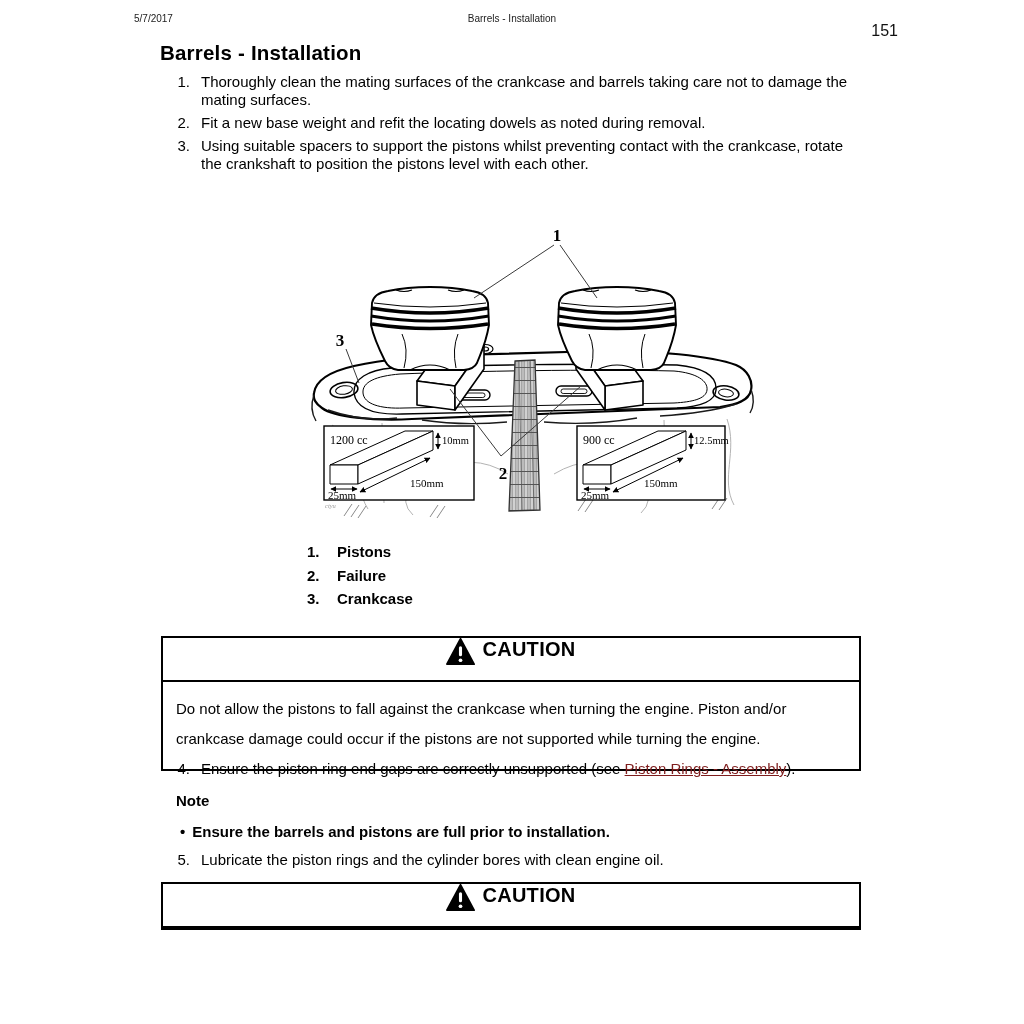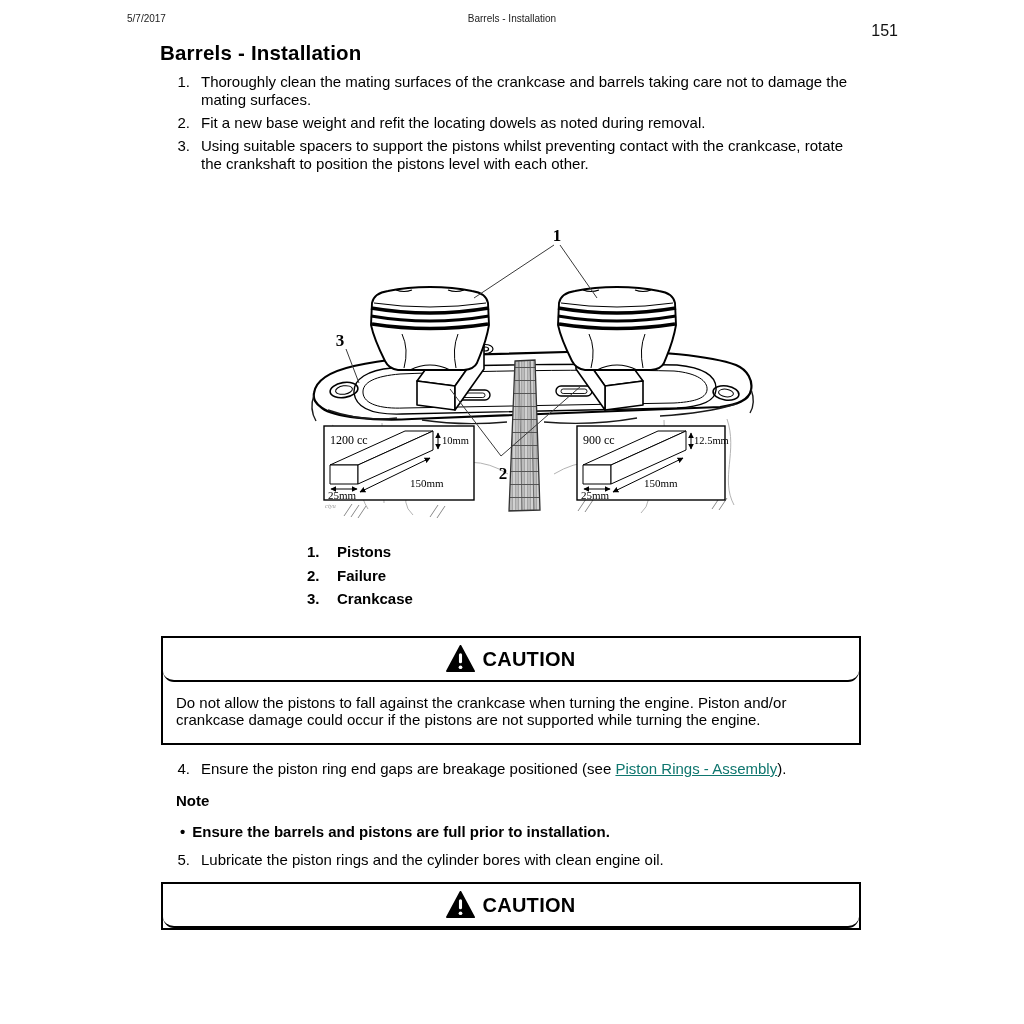--- a/index.html
+++ b/index.html
@@ -3,46 +3,46 @@
 <meta charset="utf-8">
 <style>
   html,body{margin:0;padding:0;}
   body{
     width:1024px;height:1024px;position:relative;background:#fff;color:#000;
     font-family:"Liberation Sans",sans-serif;overflow:hidden;
   }
   .abs{position:absolute;}
   
   .hdr{font-size:10px;color:#222;top:13px;}
-  .hdr-date{left:127px;}
+  .hdr-date{left:134px;}
   .hdr-title{left:0;right:0;text-align:center;}
   .hdr-page{top:22px;right:126px;font-size:16px;color:#111;}
   
   .page-title{left:160px;top:41px;font-size:20.5px;font-weight:bold;letter-spacing:.2px;}
   
   .steps{left:160px;top:73px;}
   .step{display:flex;font-size:15px;line-height:18px;margin-bottom:5px;}
   .step .num{flex:none;width:17px;margin-left:13px;text-align:right;}
   .step .txt{margin-left:11px;width:665px;}
   .step4{top:760px;}
   .step5{top:851px;}
-  a.doclink{color:#0f766e;text-decoration:underline;cursor:pointer;}
+  a.doclink{color:#7f1d1d;text-decoration:underline;cursor:pointer;}
   
   .figure{left:292px;top:213px;width:470px;height:322px;}
   
   .legend{left:307px;top:544px;font-size:15px;font-weight:bold;}
   .legend .row{display:flex;margin-bottom:8.5px;line-height:15px;}
   .legend .lnum{width:30px;flex:none;}
   
   .caution{width:696px;border:2px solid #000;background:#fff;}
   .caution1{left:161px;top:636px;}
   .caution2{left:161px;top:882px;}
-  .caution-hd{height:42px;border-bottom:2px solid #000;display:flex;align-items:center;justify-content:center;gap:7px;border-radius:11px;}
+  .caution-hd{height:42px;border-bottom:2px solid #000;display:flex;align-items:flex-start;justify-content:center;gap:7px;}
   .caution-word{font-weight:bold;font-size:20px;letter-spacing:.3px;}
-  .caution-bd{padding:12px 4px 15px 13px;font-size:15px;line-height:17px;}
+  .caution-bd{padding:12px 4px 15px 13px;font-size:15px;line-height:30px;}
   
   .note-title{left:176px;top:792px;font-size:15px;font-weight:bold;}
   .note-bullet{left:180px;top:823px;font-size:15px;font-weight:bold;display:flex;gap:7px;}
   svg text{font-family:"Liberation Serif",serif;}
 </style>
 </head>
 <body>
 
 <div class="abs hdr hdr-date">5/7/2017</div>
 <div class="abs hdr hdr-title">Barrels - Installation</div>
@@ -220,21 +220,21 @@
       <circle cx="15" cy="23" r="1.9" fill="#fff"></circle>
     </svg>
     <span class="caution-word">CAUTION</span>
   </div>
   <div class="caution-bd">Do not allow the pistons to fall against the crankcase when turning the engine. Piston and/or crankcase damage could occur if the pistons are not supported while turning the engine.</div>
 </div>
 
 <div class="abs steps step4" style="top:760px;">
   <div class="step">
     <span class="num">4.</span>
-    <span class="txt"><span>Ensure the piston ring end gaps are breakage positioned (see </span><a class="doclink" href="#">Piston Rings - Assembly</a><span>).</span></span>
+    <span class="txt"><span>Ensure the piston ring end gaps are correctly unsupported (see </span><a class="doclink" href="#">Piston Rings - Assembly</a><span>).</span></span>
   </div>
 </div>
 
 <div class="abs note-title">Note</div>
 <div class="abs note-bullet">
   <span>•</span>
   <span>Ensure the barrels and pistons are full prior to installation.</span>
 </div>
 
 <div class="abs steps step5" style="top:851px;">

